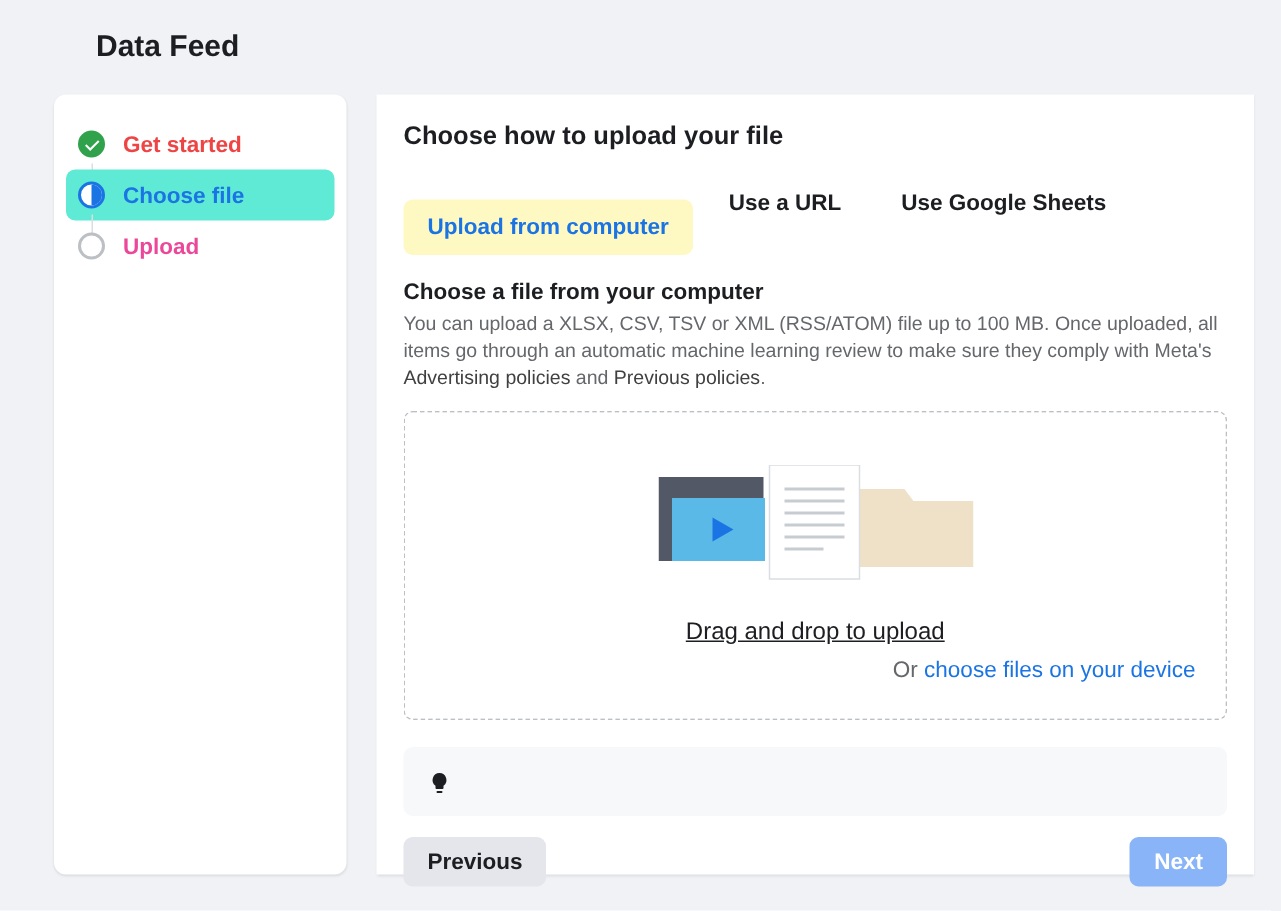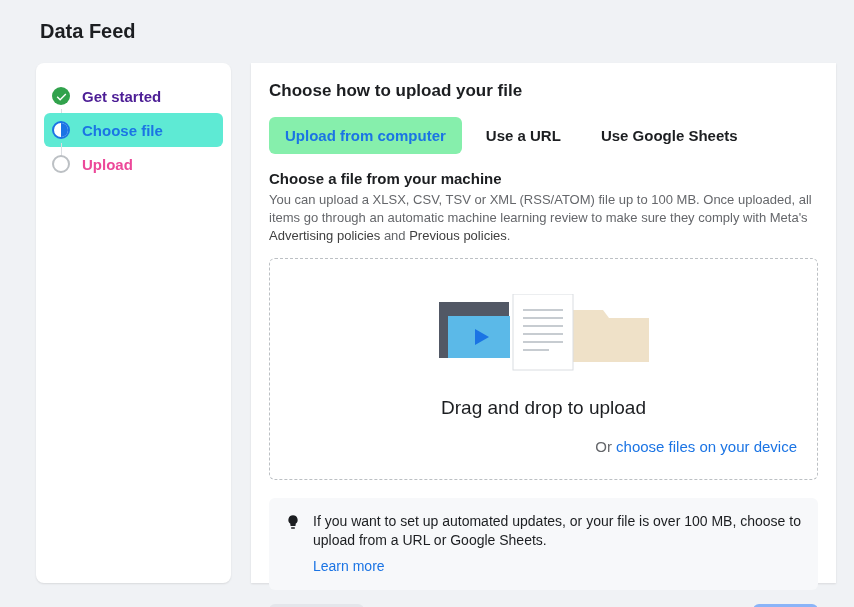--- a/index.html
+++ b/index.html
@@ -11,21 +11,21 @@
       font-family: -apple-system, BlinkMacSystemFont, "Segoe UI", Helvetica, Arial, sans-serif;
       background: #f0f2f5;
       width: 854px;
       height: 607px;
       overflow: hidden;
     }
     .page-title {
       font-size: 20px;
       font-weight: 700;
       color: #1c1e21;
-      padding: 20px 0 0 40px;
+      padding: 20px 0 0 64px;
     }
     .container {
       display: flex;
       gap: 20px;
       padding: 20px 18px 0 36px;
     }
     .sidebar {
       width: 195px;
       background: #fff;
       border-radius: 8px;
@@ -84,21 +84,21 @@
       height: 100%;
       background: #1b74e4;
     }
     .step-icon.pending {
       background: #fff;
       border: 2px solid #bcc0c4;
     }
     .step-label {
       font-size: 15px;
       font-weight: 600;
-      color: #4c1d95;
+      color: #ef4444;
     }
     .step.active .step-label {
       color: #1b74e4;
     }
     .step.pending .step-label {
       color: #ec4899;
     }
     .main {
       flex: 1;
       background: #fff;
@@ -122,22 +122,23 @@
     }
     .tab {
       padding: 10px 16px;
       border-radius: 6px;
       font-size: 15px;
       font-weight: 600;
       color: #1c1e21;
       cursor: pointer;
     }
     .tab.active {
-      background: #86efac;
+      background: #fef9c3;
       color: #1b74e4;
+      margin-top: 16px;
     }
     .section-title {
       font-size: 15px;
       font-weight: 700;
       color: #1c1e21;
       margin-bottom: 4px;
     }
     .section-desc {
       font-size: 13px;
       color: #65676b;
@@ -156,23 +157,24 @@
       margin-bottom: 18px;
     }
     .dropzone-illustration {
       height: 90px;
       display: flex;
       align-items: center;
       justify-content: center;
       margin-bottom: 18px;
     }
     .dropzone-text {
-      font-size: 19px;
-      color: #1c1e21;
-      margin-bottom: 19px;
+      font-size: 16px;
+      color: #1c1e21;
+      margin-bottom: 7px;
+      text-decoration: underline;
     }
     .dropzone-sub {
       font-size: 15px;
       color: #65676b;
       text-align: right;
     }
     .dropzone-sub a {
       color: #1b74e4;
       text-decoration: none;
     }
@@ -253,21 +255,21 @@
 
   <main class="main">
     <h2 class="main-title">Choose how to upload your file</h2>
 
     <div class="tabs">
       <div class="tab active">Upload from computer</div>
       <div class="tab">Use a URL</div>
       <div class="tab">Use Google Sheets</div>
     </div>
 
-    <h3 class="section-title">Choose a file from your machine</h3>
+    <h3 class="section-title">Choose a file from your computer</h3>
     <p class="section-desc">
       <span>You can upload a XLSX, CSV, TSV or XML (RSS/ATOM) file up to 100 MB. Once uploaded, all items go through an automatic machine learning review to make sure they comply with Meta's </span><a href="#">Advertising policies</a><span> and </span><a href="#">Previous policies</a><span>.</span>
     </p>
 
     <div class="dropzone">
       <div class="dropzone-illustration">
         <svg width="210" height="80" viewBox="0 0 210 80">
 
           <rect x="0" y="8" width="70" height="56" fill="#525865"></rect>
 
@@ -290,24 +292,20 @@
         <span>Or </span><a href="#">choose files on your device</a>
       </div>
     </div>
 
     <div class="info-box">
       <span class="info-icon">
         <svg viewBox="0 0 24 24" width="16" height="16" fill="#1c1e21">
           <path d="M12 2a7 7 0 00-4 12.7V17a1 1 0 001 1h6a1 1 0 001-1v-2.3A7 7 0 0012 2zm-2 18h4a1 1 0 010 2h-4a1 1 0 010-2z"></path>
         </svg>
       </span>
-      <div class="info-content">
-        <div>If you want to set up automated updates, or your file is over 100 MB, choose to upload from a URL or Google Sheets.</div>
-        <a href="#" class="info-learn">Learn more</a>
-      </div>
     </div>
 
     <div class="footer">
       <button class="btn btn-secondary">Previous</button>
       <button class="btn btn-primary">Next</button>
     </div>
   </main>
 </div>
 
 </body></html>

